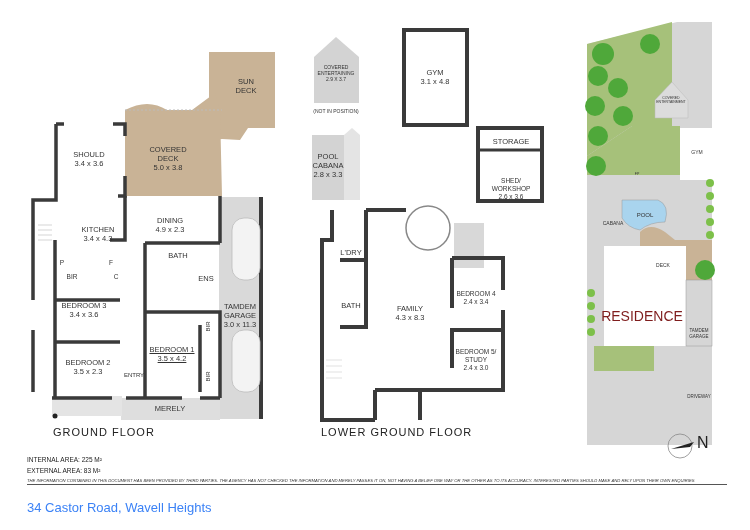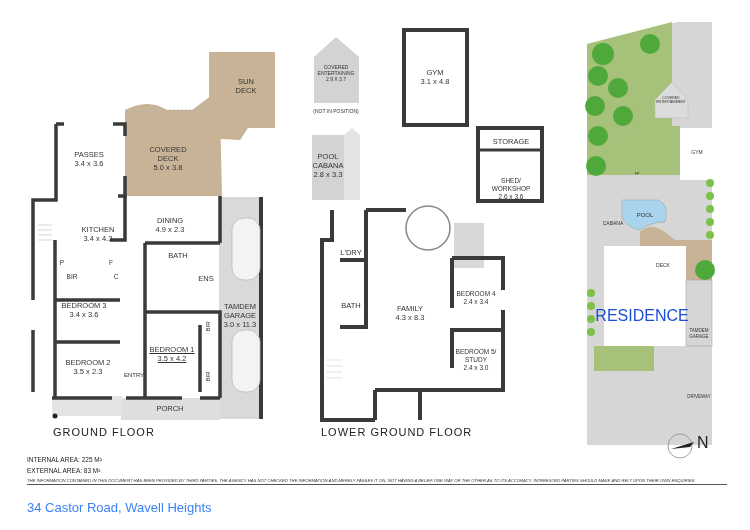--- a/index.html
+++ b/index.html
@@ -138,21 +138,21 @@
 <div class="lbl" style="left:246px;top:77px;">
   <span class="d">SUN</span>
   <span class="d">DECK</span>
 </div>
 <div class="lbl" style="left:168px;top:145px;">
   <span class="d">COVERED</span>
   <span class="d">DECK</span>
   <span class="d">5.0 x 3.8</span>
 </div>
 <div class="lbl" style="left:89px;top:150px;">
-  <span class="d">PASSES</span>
+  <span class="d">SHOULD</span>
   <span class="d">3.4 x 3.6</span>
 </div>
 <div class="lbl" style="left:98px;top:225px;">
   <span class="d">KITCHEN</span>
   <span class="d">3.4 x 4.3</span>
 </div>
 <div class="lbl" style="left:170px;top:216px;">
   <span class="d">DINING</span>
   <span class="d">4.9 x 2.3</span>
 </div>
@@ -176,21 +176,21 @@
 </div>
 <div class="lbl" style="left:240px;top:302px;">
   <span class="d">TAMDEM</span>
   <span class="d">GARAGE</span>
   <span class="d">3.0 x 11.3</span>
 </div>
 <div class="lbl" style="left:134px;top:371px;font-size:6px;">
   <span class="d">ENTRY</span>
 </div>
 <div class="lbl" style="left:170px;top:404px;">
-  <span class="d">PORCH</span>
+  <span class="d">MERELY</span>
 </div>
 <div class="lbl" style="left:72px;top:272px;font-size:6.5px;">BIR</div>
 <div class="lbl" style="left:62px;top:258px;font-size:6.5px;">P</div>
 <div class="lbl" style="left:111px;top:258px;font-size:6.5px;">F</div>
 <div class="lbl" style="left:116px;top:272px;font-size:6.5px;">C</div>
 <div class="lbl" style="left:208px;top:322px;font-size:6px;transform:translateX(-50%) rotate(-90deg);">BIR</div>
 <div class="lbl" style="left:208px;top:372px;font-size:6px;transform:translateX(-50%) rotate(-90deg);">BIR</div>
 <div class="floor-title" style="left:53px;top:426px;text-align:right;">GROUND FLOOR</div>
 
 <div class="lbl small" style="left:336px;top:64px;">
@@ -230,21 +230,21 @@
   <span class="d">2.4 x 3.0</span>
 </div>
 <div class="floor-title" style="left:321px;top:426px;">LOWER GROUND FLOOR</div>
 
 <div class="lbl" style="left:671px;top:96px;font-size:3.5px;line-height:4px;width:30px;white-space:normal;">COVERED ENTERTAINMENT</div>
 <div class="lbl" style="left:697px;top:148px;font-size:5px;">GYM</div>
 <div class="lbl" style="left:637px;top:170px;font-size:3.5px;">FP</div>
 <div class="lbl" style="left:645px;top:211px;font-size:6px;">POOL</div>
 <div class="lbl" style="left:613px;top:219px;font-size:5px;">CABANA</div>
 <div class="lbl" style="left:663px;top:261px;font-size:5px;">DECK</div>
-<div class="lbl" style="left:642px;top:309px;font-size:16px;line-height:14px;color:#1d4ed8;">RESIDENCE</div>
+<div class="lbl" style="left:642px;top:309px;font-size:14px;line-height:14px;color:#7f1d1d;">RESIDENCE</div>
 <div class="lbl" style="left:699px;top:328px;font-size:4.5px;line-height:6px;">
   <span class="d">TAMDEM</span>
   <span class="d">GARAGE</span>
 </div>
 <div class="lbl" style="left:699px;top:392px;font-size:4.5px;">DRIVEWAY</div>
 <div class="compass-n">N</div>
 
 <div class="areas">
   <div>INTERNAL AREA:  225 M²</div>
   <div>EXTERNAL AREA:  83 M²</div>

